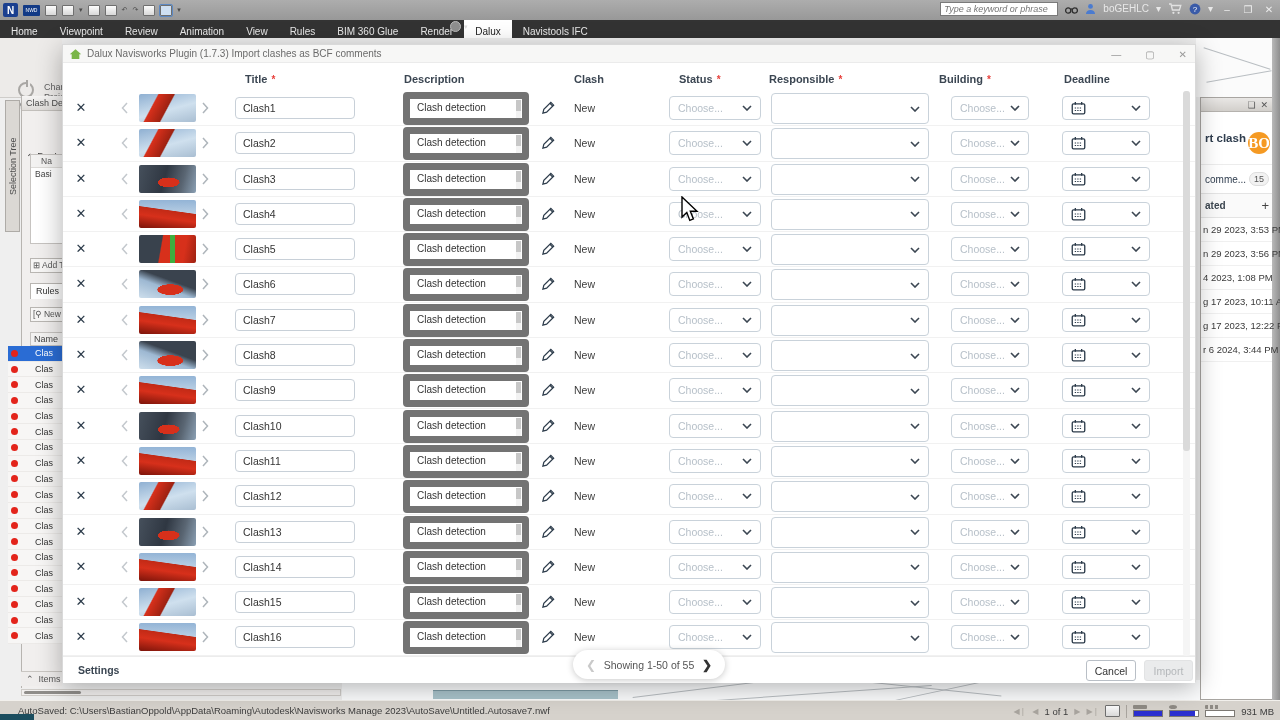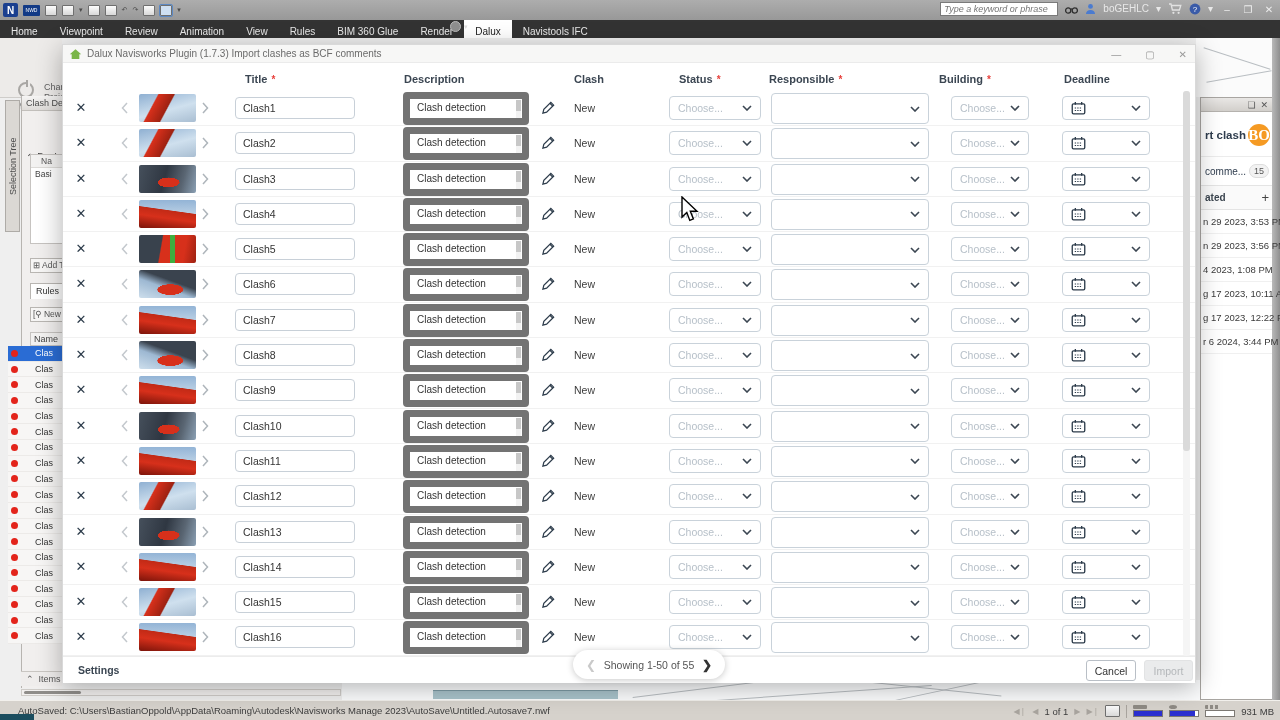--- a/index.html
+++ b/index.html
@@ -63,21 +63,21 @@
 
   
   #viewport-strip{position:absolute;left:342px;top:680px;width:862px;height:20px;background:#fbfcfd;}
   .sketchline{position:absolute;background:#b9bec2;height:1px;}
   #teal-bar{position:absolute;left:433px;top:690px;width:185px;height:9px;background:#a9c3cb;border-top:1px solid #7d9ba5;}
   #vp-top-right{position:absolute;left:1196px;top:38px;width:84px;height:59px;background:#fbfbfb;}
   #right-edge{position:absolute;left:1272px;top:38px;width:8px;height:662px;background:linear-gradient(90deg,#b9b9b9,#8f8f8f);}
   #right-panel{position:absolute;left:1200px;top:97px;width:72px;height:603px;background:#ffffff;border:1px solid #a8a5a1;border-right:none;}
   #rp-titlebar{height:14px;background:linear-gradient(#e9e7e5,#d2cfcb);border-bottom:1px solid #b5b2ae;
     display:flex;align-items:center;justify-content:flex-end;gap:5px;padding-right:4px;font-size:9px;color:#555;}
-  #rp-head{display:flex;align-items:center;justify-content:space-between;padding:12px 2px 10px 4px;}
+  #rp-head{display:flex;justify-content:space-between;padding:12px 2px 10px 4px;margin-top:8px;}
   #rp-head .txt{font-size:11.5px;color:#2f3d4e;font-weight:bold;white-space:nowrap;}
   .avatar{width:22px;height:22px;border-radius:50%;background:#f59a23;color:#fff;font-size:15px;font-weight:bold;
     display:flex;align-items:center;justify-content:center;flex:0 0 auto;font-family:Liberation Serif, serif;}
   #rp-tabrow{display:flex;align-items:center;justify-content:space-between;border-top:1px solid #ececec;
     padding:7px 3px 7px 4px;}
   #rp-tabrow .tab{font-size:10px;color:#2f3d4e;white-space:nowrap;}
   .badge{min-width:20px;height:14px;border-radius:8px;background:#f2f2f2;border:1px solid #ddd;color:#555;
     font-size:9px;display:flex;align-items:center;justify-content:center;padding:0 4px;}
   #rp-colhead{display:flex;align-items:center;justify-content:space-between;background:#fafafa;
     border-top:1px solid #e4e4e4;border-bottom:1px solid #e4e4e4;padding:4px 3px 4px 4px;}

